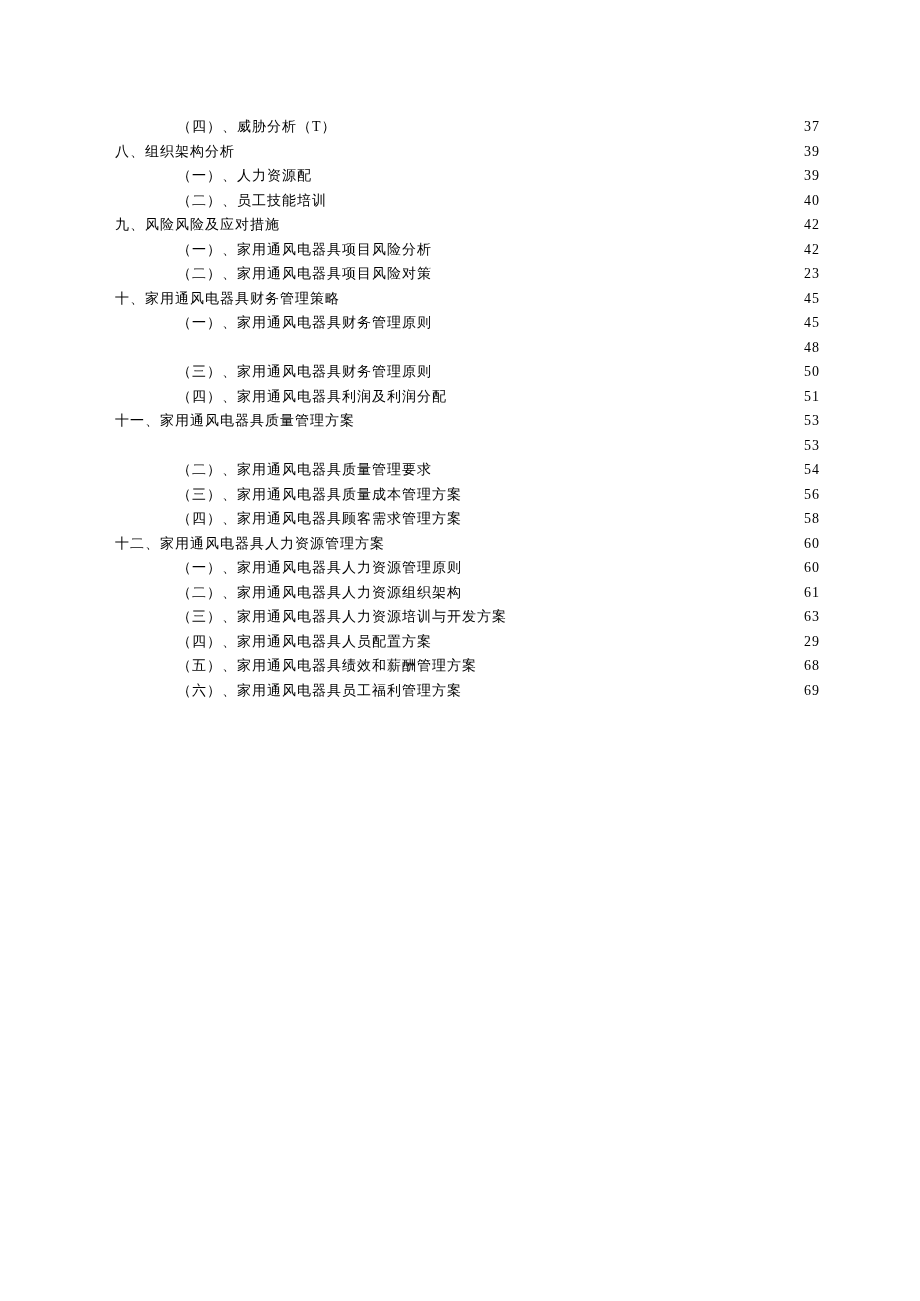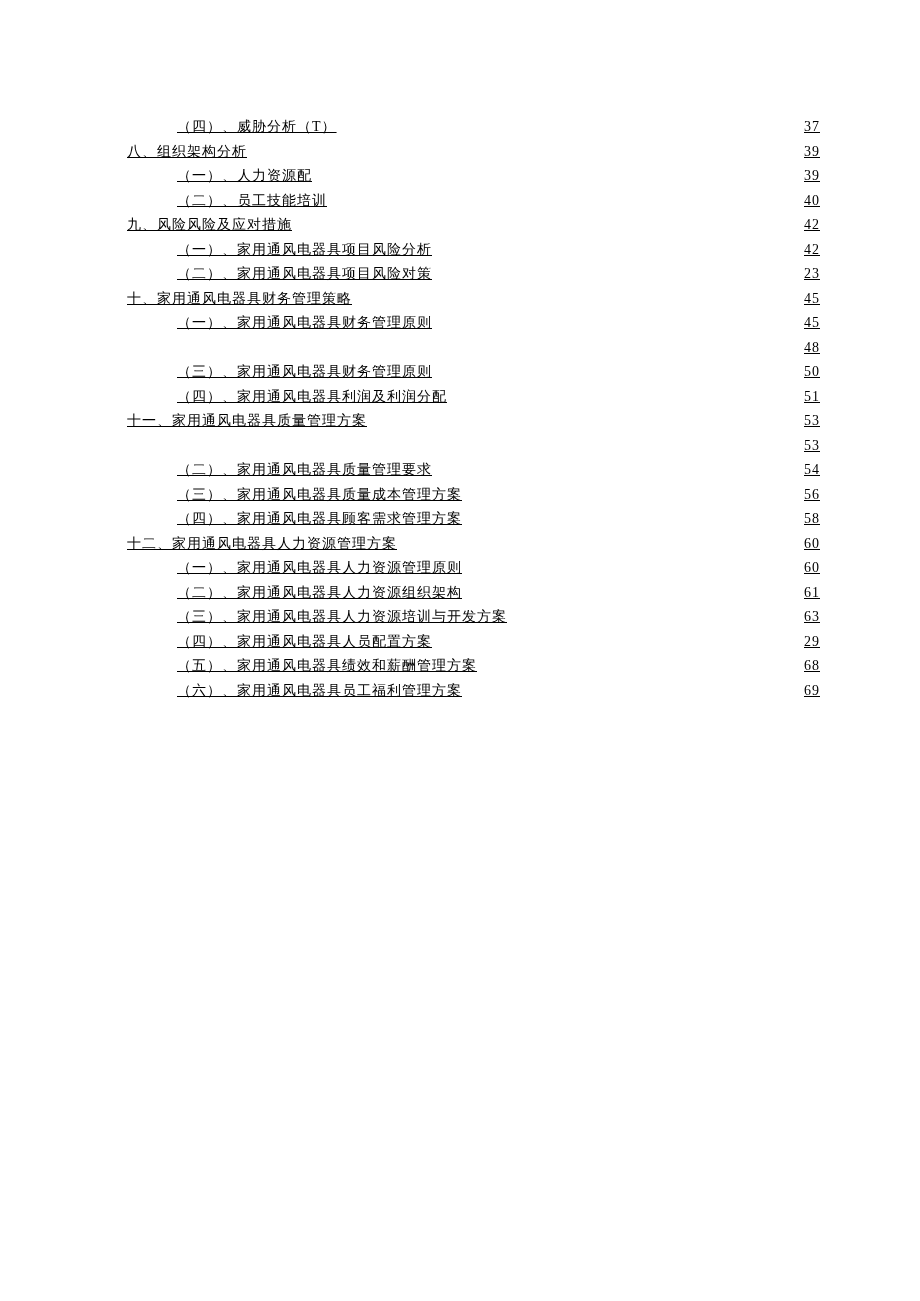--- a/index.html
+++ b/index.html
@@ -18,24 +18,23 @@
       letter-spacing: 1px;
     }
     .toc-container {
       width: 100%;
     }
     .toc-entry {
       display: flex;
       align-items: flex-start;
       line-height: 24.5px;
       white-space: nowrap;
-      text-decoration: underline;
     }
     .toc-entry.level1 {
-      margin-left: 12px;
+      margin-left: 0;
     }
     .toc-entry.level2 {
       margin-left: 62px;
     }
     .toc-label {
       flex-shrink: 0;
     }
     .toc-dots {
       flex: 1;
       overflow: hidden;

